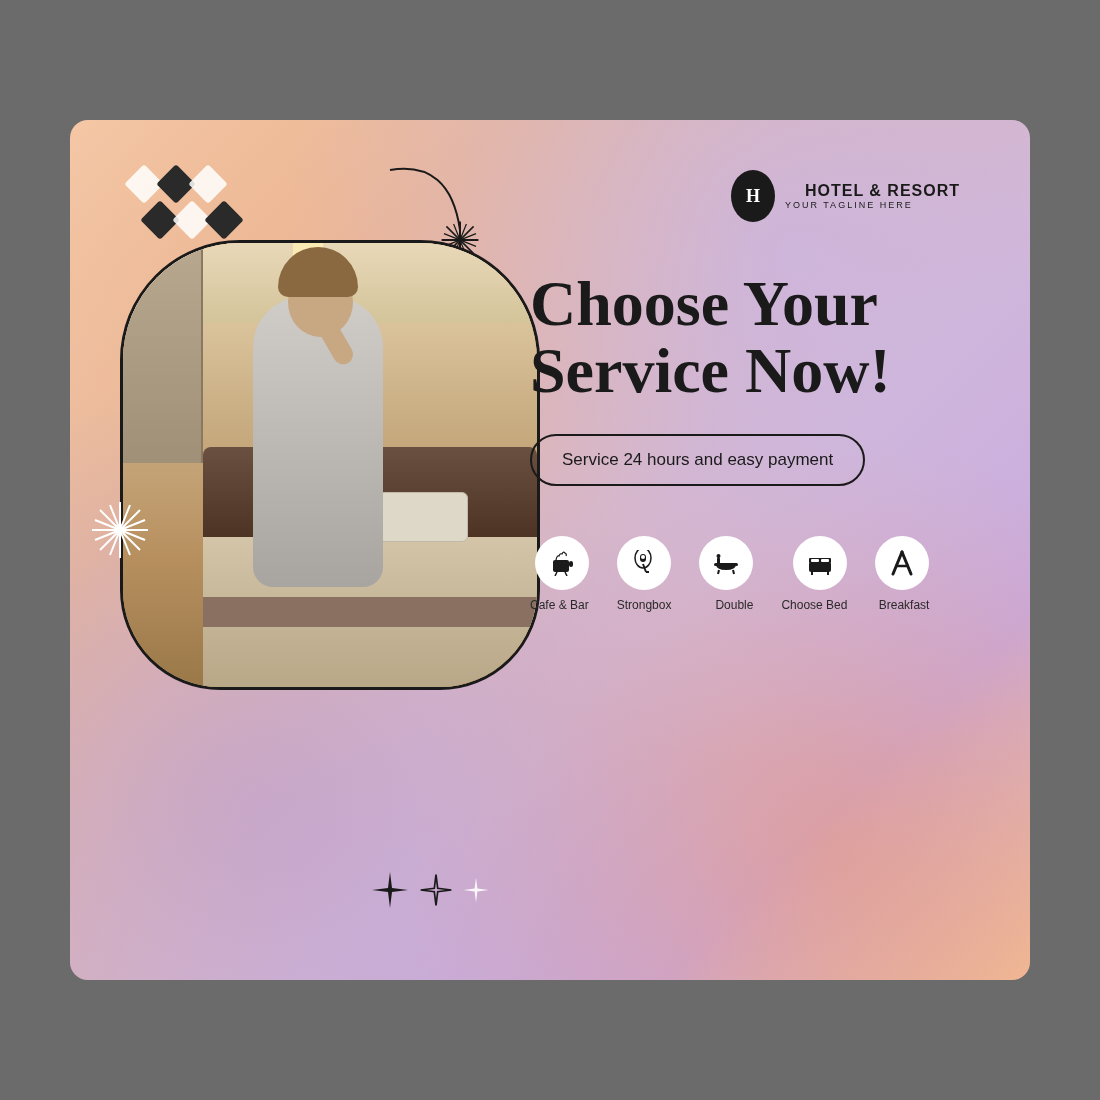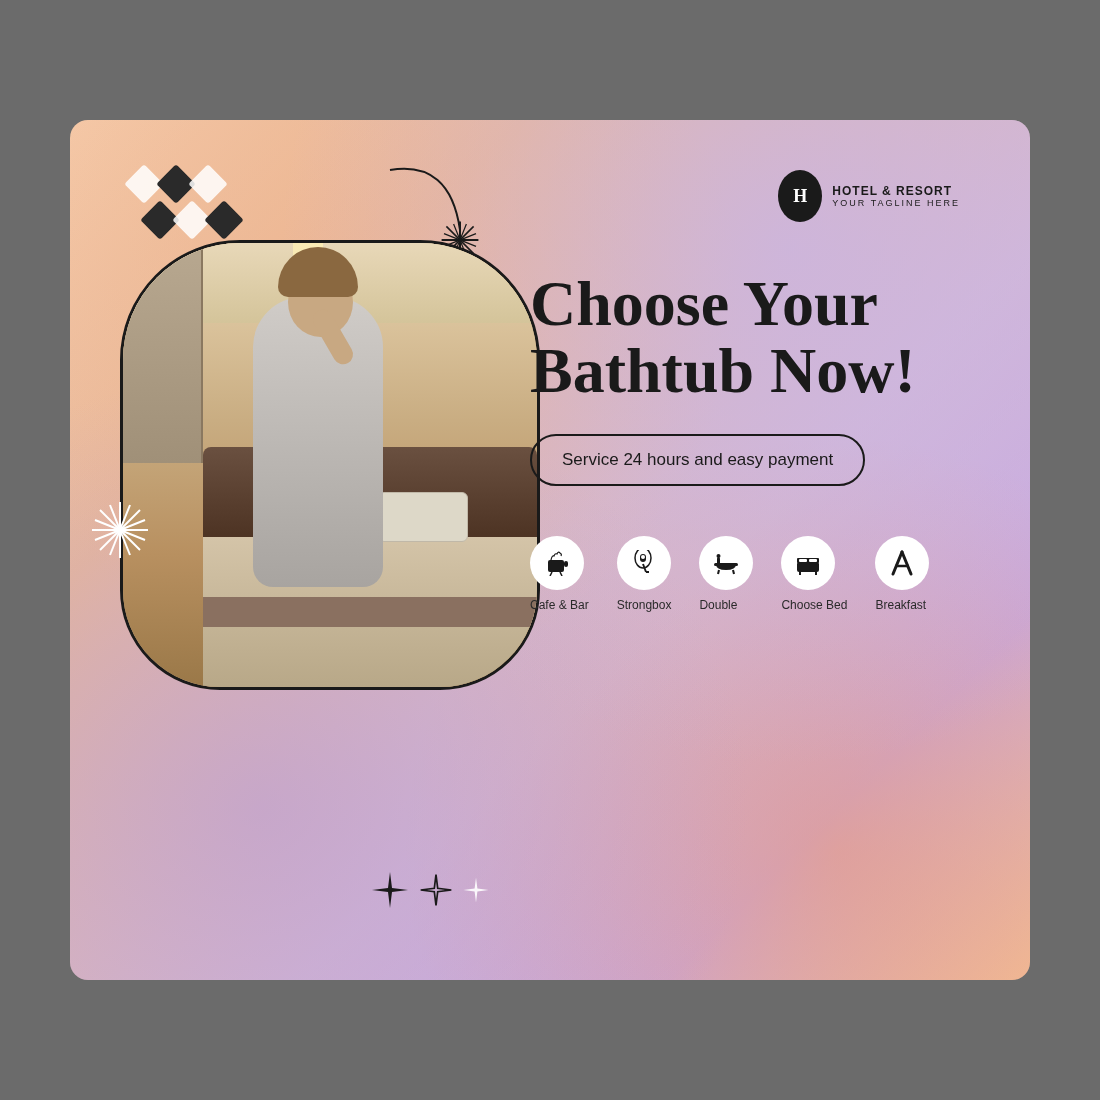--- a/index.html
+++ b/index.html
@@ -104,26 +104,27 @@
       font-weight: bold;
       font-family: Georgia, serif;
     }
 
     .logo-text {
       display: flex;
       flex-direction: column;
     }
 
     .logo-name {
-      font-size: 12px;
+      font-size: 16px;
       font-weight: 800;
       color: #1a1a1a;
       letter-spacing: 1px;
       font-family: Arial, sans-serif;
       text-transform: uppercase;
+      margin-left: 20px;
     }
 
     .logo-tagline {
       font-size: 9px;
       color: #1a1a1a;
       letter-spacing: 2px;
       font-family: Arial, sans-serif;
       text-transform: uppercase;
     }
 
@@ -182,21 +183,21 @@
     
     .amenities {
       display: flex;
       gap: 28px;
       align-items: flex-start;
     }
 
     .amenity {
       display: flex;
       flex-direction: column;
-      align-items: flex-start;
+      align-items: flex-end;
       gap: 8px;
     }
 
     .amenity-icon {
       width: 54px;
       height: 54px;
       background: white;
       border-radius: 50%;
       display: flex;
       align-items: center;
@@ -320,21 +321,21 @@
           <line x1="55" y1="20" x2="5" y2="40"></line>
           <line x1="40" y1="5" x2="20" y2="55"></line>
         </g>
       </svg>
     </div>
 
     <div class="right-content">
 
       <div class="main-heading">
         <span>Choose Your</span><br>
-        <span>Bathtub Now!</span>
+        <span>Service Now!</span>
       </div>
 
       <div class="service-badge">
         <span>Service 24 hours and easy payment</span>
       </div>
 
       
       <div class="amenities">
 
         <div class="amenity">

